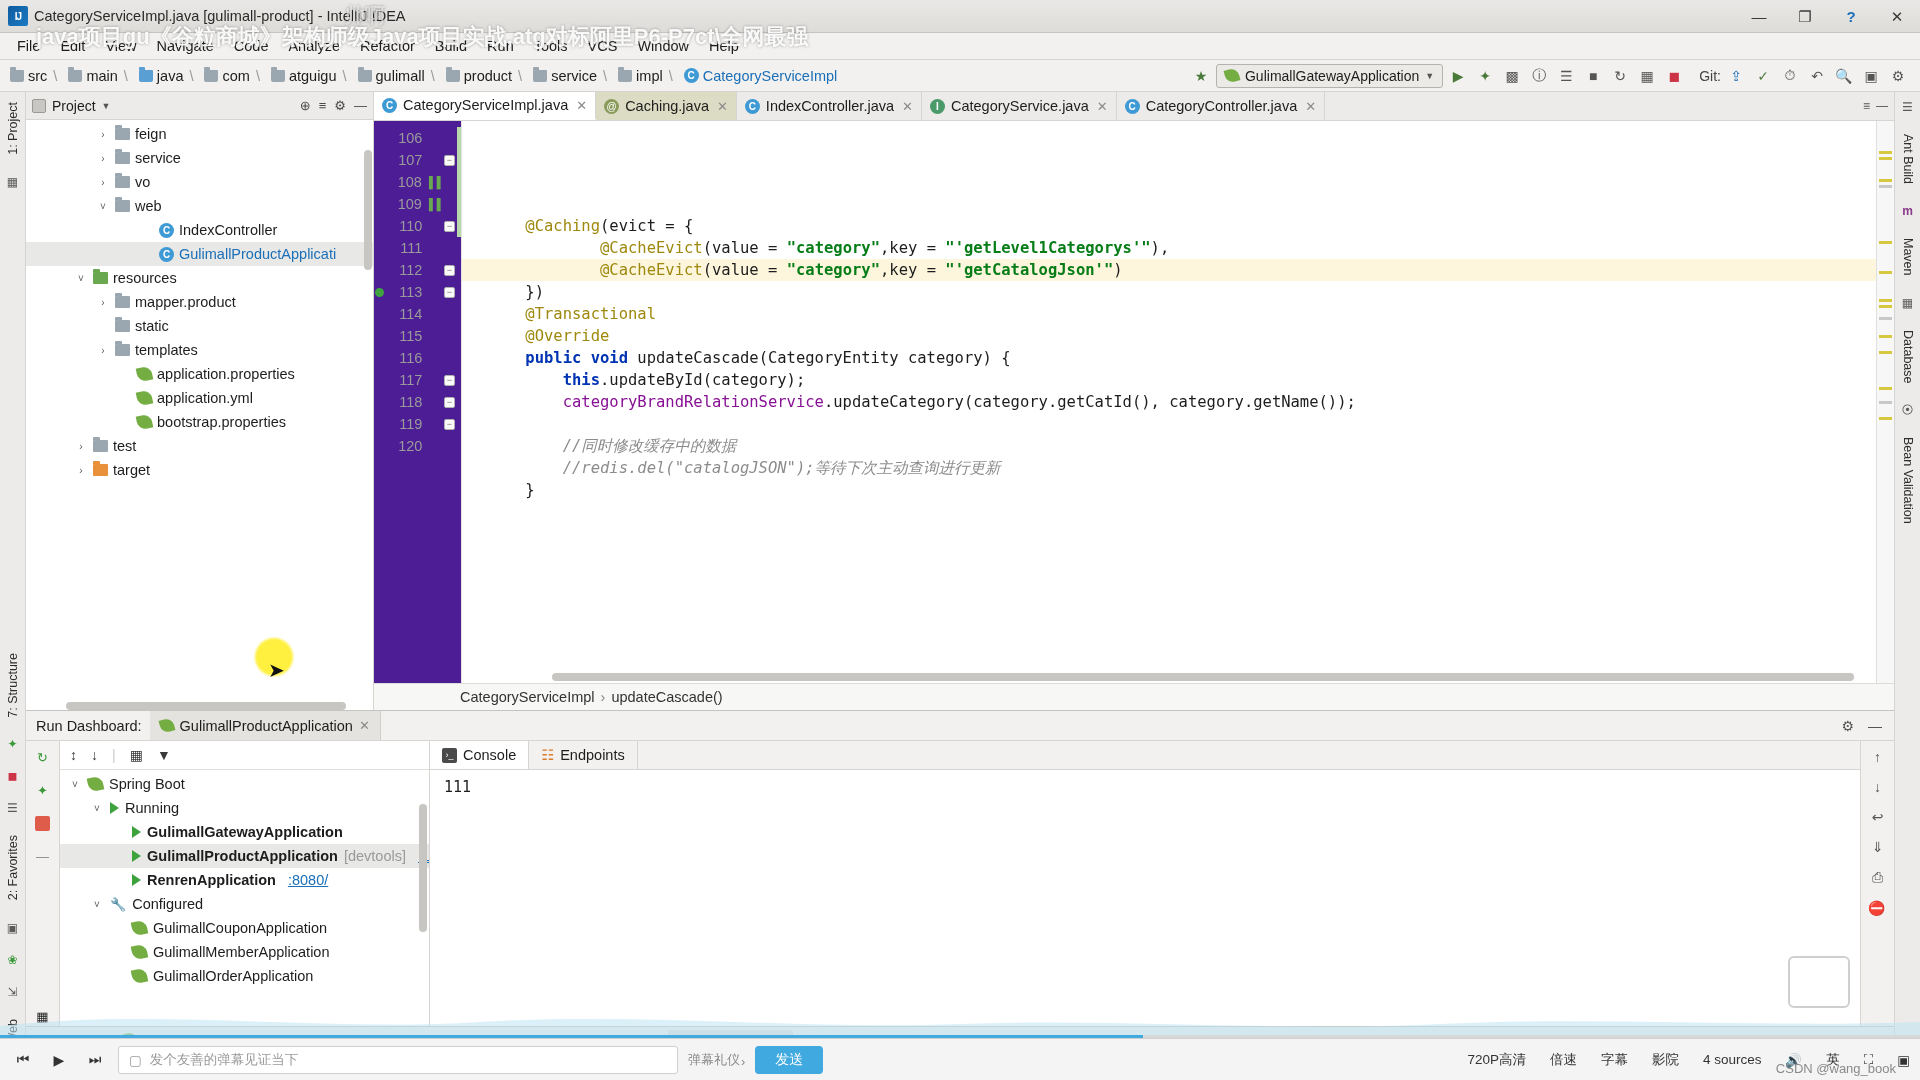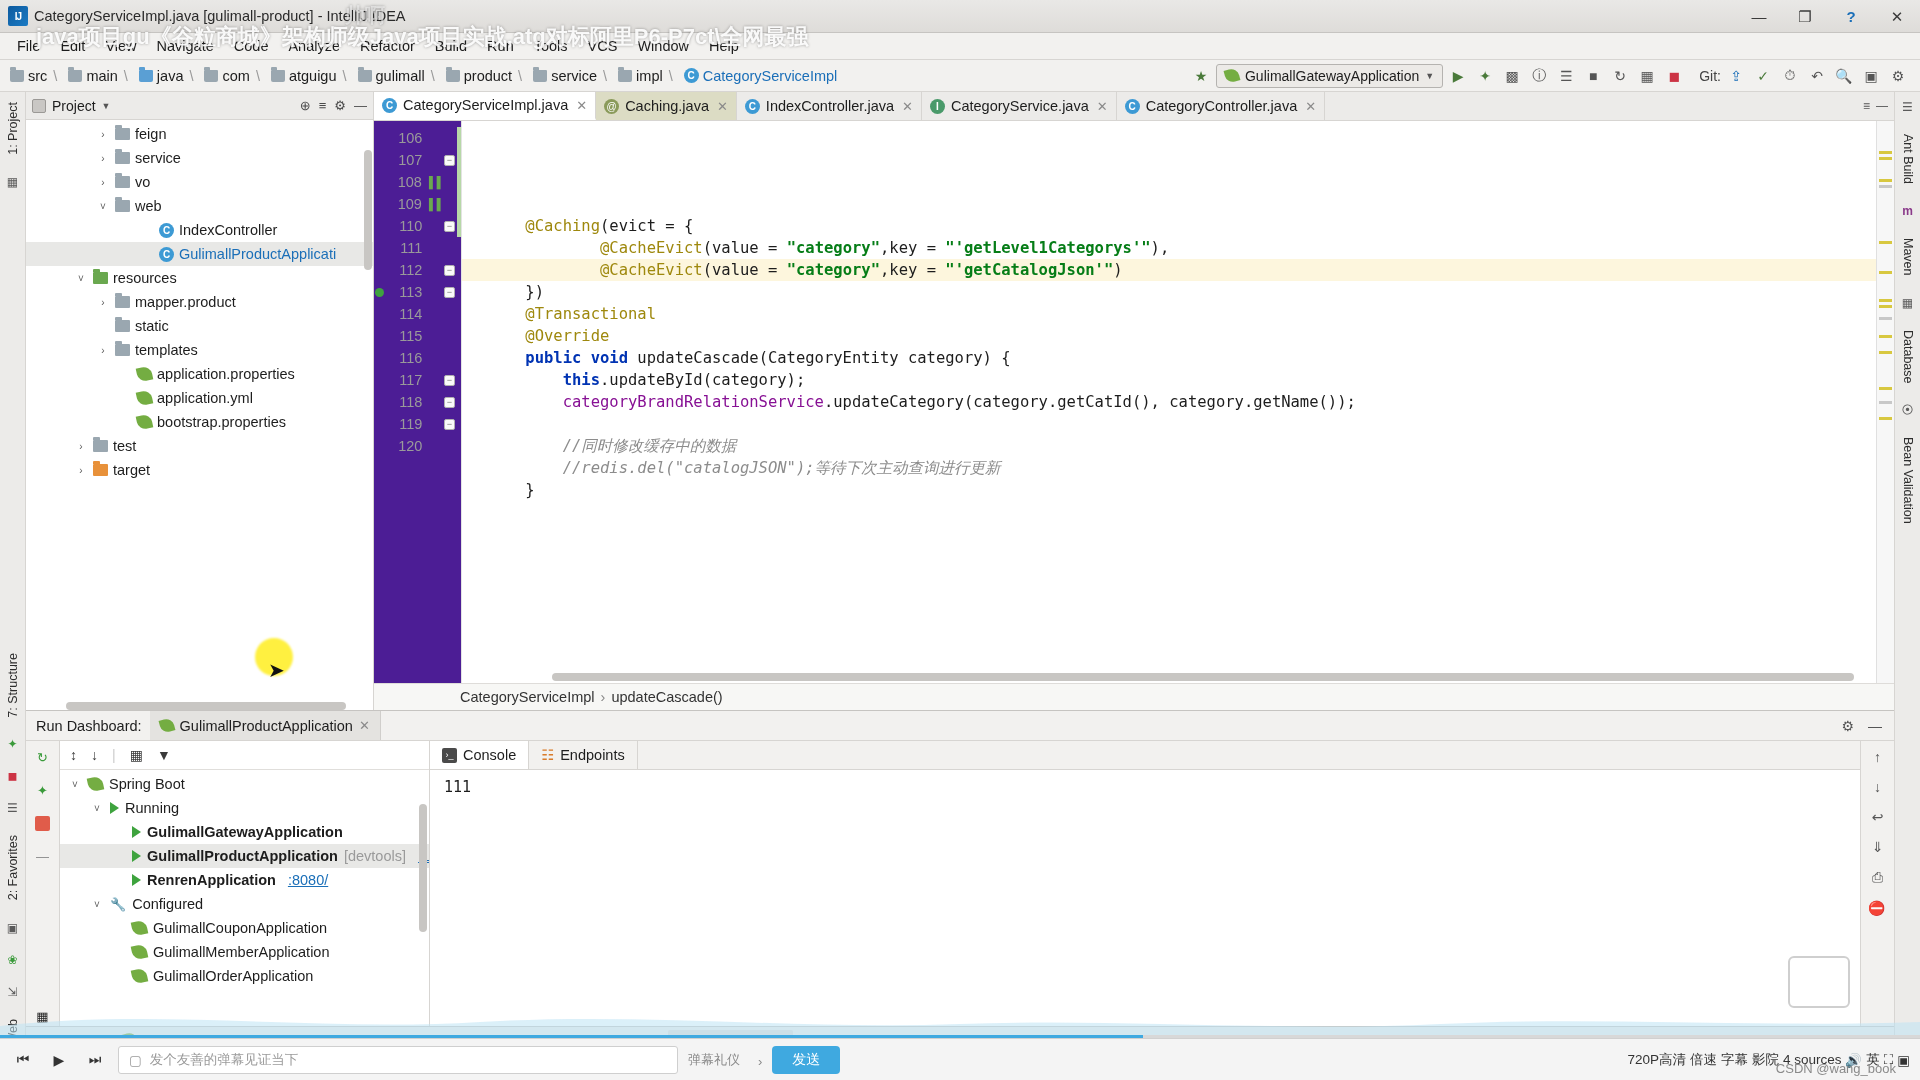--- a/index.html
+++ b/index.html
@@ -291,25 +291,25 @@
     position:absolute;left:0;bottom:0;width:1920px;height:42px;
     background:#f4f4f4;border-top:1px solid #d0d0d0;
     display:flex;align-items:center;gap:10px;padding:0 10px;z-index:40;
     font-size:14px;color:#2b2b2b;
   }
   .pbtn{ width:26px;height:26px;display:flex;align-items:center;justify-content:center;color:#333;font-size:14px;}
   .danmu-input{
     flex:0 0 560px;height:28px;background:#fff;border:1px solid #cfcfcf;border-radius:3px;
     display:flex;align-items:center;padding:0 10px;gap:8px;color:#9a9a9a;font-size:13.5px;
   }
-  .danmu-opts{ color:#8a8a8a;font-size:13px;display:flex;align-items:flex-end;gap:18px; }
+  .danmu-opts{ color:#8a8a8a;font-size:13px;display:flex;align-items:flex-end;gap:1px; }
   .send-btn{
     background:#3fa9e0;color:#fff;border-radius:4px;padding:5px 20px;font-size:14px;
   }
-  .pright{ margin-left:auto;display:flex;align-items:center;gap:4px;font-size:13.5px;color:#333; }
+  .pright{ margin-left:auto;display:flex;align-items:center;gap:24px;font-size:13.5px;color:#333; }
   .progress-line{
     position:absolute;left:0;bottom:42px;width:1920px;height:3px;background:#d8d8d8;z-index:41;
   }
   .progress-line .fill{ height:3px;width:1143px;background:#3fa9e0; }
 
   
   .wm{
     position:absolute;pointer-events:none;z-index:60;
     color:rgba(255,255,255,.92);font-weight:bold;white-space:nowrap;
     text-shadow:0 0 3px rgba(0,0,0,.35);

